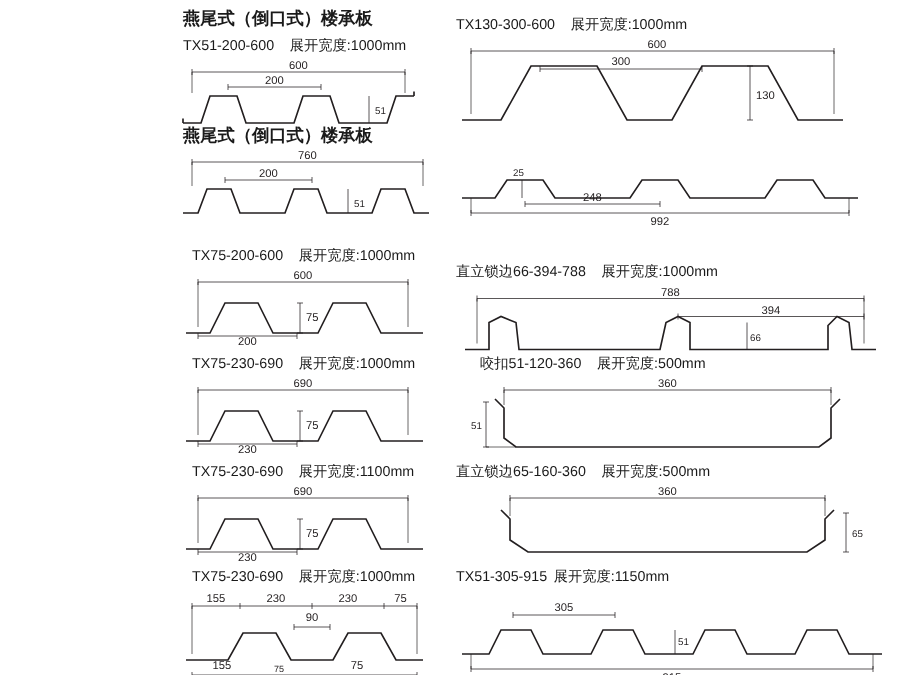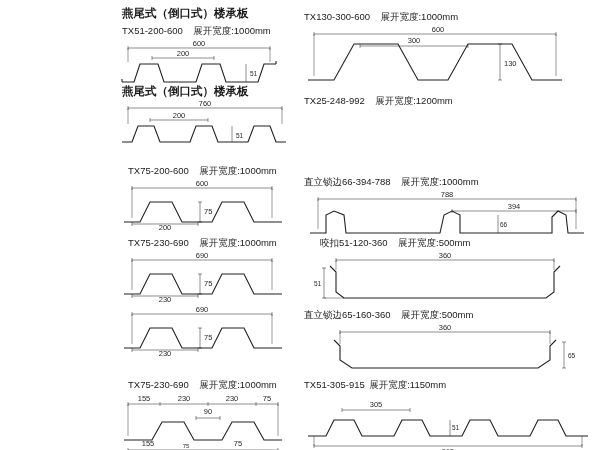--- a/index.html
+++ b/index.html
@@ -138,20 +138,24 @@
           <path class="pl" style="stroke-width:0.5" d="M132,44 L132,48 M198,44 L198,48"></path>
           <text class="txt" x="165" y="52" text-anchor="middle">230</text>
           <line class="dim" x1="200" y1="24" x2="200" y2="44"></line>
           <path class="pl" style="stroke-width:0.5" d="M198,24 L202,24 M198,44 L202,44"></path>
           <text class="txt" x="204" y="36">75</text>
         </svg>
       </div>
     </div>
 
     <div class="row" style="top:304px;">
+      <div style="margin-left:128px;white-space:nowrap;">
+        <span class="hdr">TX75-230-690</span>
+        <span class="hdr" style="margin-left:6px;">展开宽度:1100mm</span>
+      </div>
       <div class="fig">
         <svg width="300" height="52" viewBox="0 0 300 52">
           <path class="pl" d="M124,44 L140,44 L150,24 L172,24 L182,44 L212,44 L222,24 L244,24 L254,44 L282,44"></path>
           <line class="dim" x1="132" y1="10" x2="272" y2="10"></line>
           <path class="pl" style="stroke-width:0.5" d="M132,8 L132,12 M272,8 L272,12"></path>
           <line class="ext" x1="132" y1="10" x2="132" y2="40"></line>
           <line class="ext" x1="272" y1="10" x2="272" y2="40"></line>
           <text class="txt" x="202" y="8" text-anchor="middle">690</text>
           <line class="dim" x1="132" y1="46" x2="198" y2="46"></line>
           <path class="pl" style="stroke-width:0.5" d="M132,44 L132,48 M198,44 L198,48"></path>
@@ -221,23 +225,37 @@
           <text class="txt" x="114" y="19" text-anchor="middle">300</text>
 
           <line class="dim" x1="200" y1="20" x2="200" y2="56"></line>
           <path class="pl" style="stroke-width:0.5" d="M198,20 L202,20 M198,56 L202,56"></path>
           <text class="txt" x="204" y="42">130</text>
         </svg>
       </div>
     </div>
 
     <div class="row" style="top:90px;">
-      <div style="margin-left:4px;white-space:nowrap;">
-        <span class="hdr">TX25-248-992</span>
-        <span class="hdr" style="margin-left:6px;">展开宽度:1200mm</span>
+      <div class="fig">
+        <svg width="300" height="58" viewBox="0 0 300 58">
+          <path class="pl" d="M8,42 L30,42 L38,30 L62,30 L70,42 L120,42 L128,30 L152,30 L160,42 L210,42 L218,30 L242,30 L250,42 L272,42"></path>
+
+          <line class="dim" x1="48" y1="30" x2="48" y2="42"></line>
+          <text class="txt-v" x="42" y="27">25</text>
+
+          <line class="dim" x1="50" y1="46" x2="140" y2="46"></line>
+          <path class="pl" style="stroke-width:0.5" d="M50,44 L50,48 M140,44 L140,48"></path>
+          <text class="txt" x="95" y="44" text-anchor="middle">248</text>
+
+          <line class="dim" x1="14" y1="52" x2="266" y2="52"></line>
+          <path class="pl" style="stroke-width:0.5" d="M14,50 L14,54 M266,50 L266,54"></path>
+          <line class="ext" x1="14" y1="42" x2="14" y2="52"></line>
+          <line class="ext" x1="266" y1="42" x2="266" y2="52"></line>
+          <text class="txt" x="140" y="60" text-anchor="middle">992</text>
+        </svg>
       </div>
     </div>
 
     <div class="row" style="top:160px;">
       <div style="margin-left:4px;white-space:nowrap;margin-top:11px;">
         <span class="hdr">直立锁边66-394-788</span>
         <span class="hdr" style="margin-left:6px;">展开宽度:1000mm</span>
       </div>
       <div class="fig">
         <svg width="300" height="56" viewBox="0 0 300 56">

